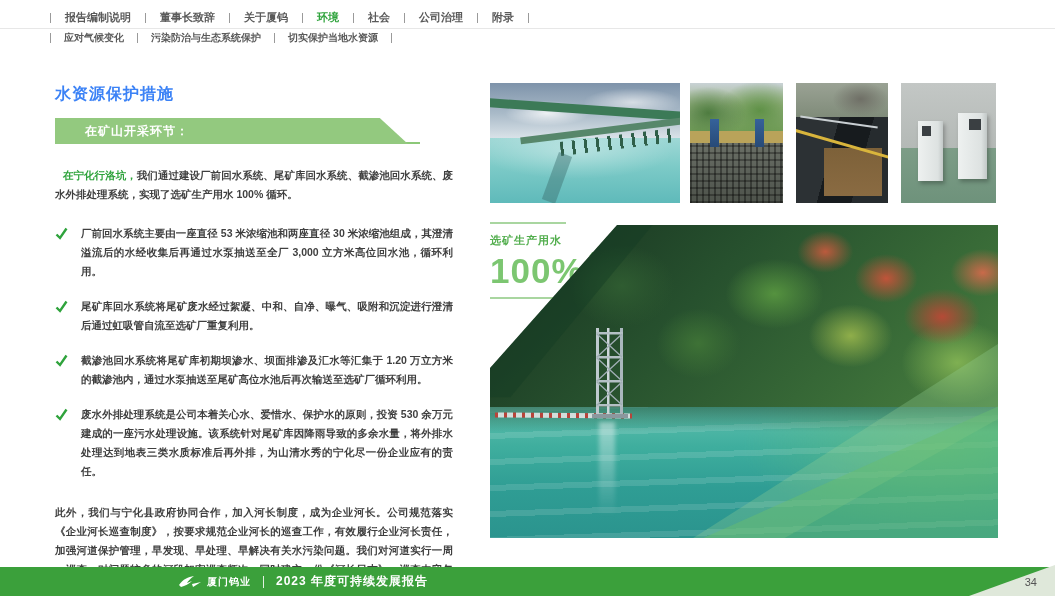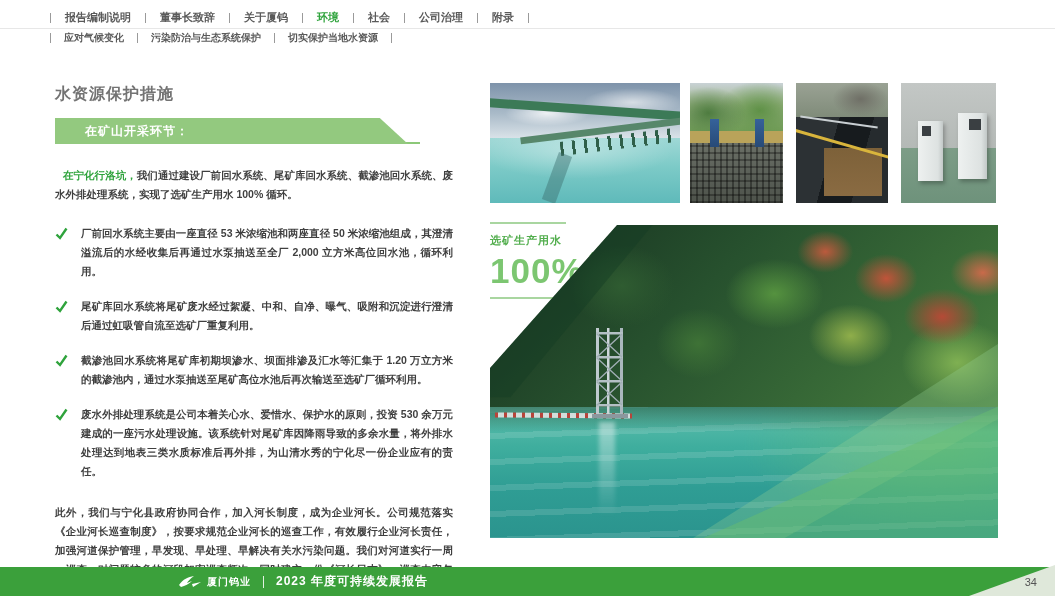--- a/index.html
+++ b/index.html
@@ -11,21 +11,21 @@
   .nav1 { position:absolute; left:50px; top:10px; display:flex; align-items:center; }
   .nav2 { position:absolute; left:50px; top:31px; display:flex; align-items:center; }
   .nav-item { font-size:11px; font-weight:bold; color:#5a5a5a; padding:0 14px; cursor:pointer; white-space:nowrap; }
   .nav2 .nav-item { font-size:10px; padding:0 13px; }
   .nav-item.active { color:#2fa33c; }
   .nav-sep { width:0; height:10px; border-left:1px solid #9a9a9a; }
   .nav-rule { position:absolute; left:0; top:28px; width:1055px; height:1px; background:#e7e7e7; }
 
   
   .left-col { position:absolute; left:55px; top:84px; width:398px; }
-  .page-title { font-size:16px; font-weight:bold; color:#737373; letter-spacing:1px; }
+  .page-title { font-size:16px; font-weight:bold; color:#3b82f6; letter-spacing:1px; }
   .tab-wrap { position:relative; margin-top:13px; height:32px; }
   .tab-rule { position:absolute; left:0; top:24px; width:365px; height:2px; background:#8cc878; }
   .section-tab { position:absolute; left:0; top:0; width:353px; height:26px; background:#93c97f;
                  clip-path:polygon(0 0, 92% 0, 100% 100%, 0 100%);
                  display:flex; align-items:center; padding-left:30px;
                  color:#ffffff; font-size:12px; font-weight:bold; letter-spacing:1px; }
   .body-text { font-size:10.5px; font-weight:bold; color:#3f3f3f; line-height:19px; text-align:justify; }
   .intro { margin-top:16px; }
   .intro .hl { color:#2fa33c;margin-left:8px; }
   .bullets { margin-top:20px; display:flex; flex-direction:column; gap:16px; }
@@ -199,21 +199,21 @@
 
     <p class="body-text intro"><span class="hl">在宁化行洛坑，</span><span>我们通过建设厂前回水系统、尾矿库回水系统、截渗池回水系统、废水外排处理系统，实现了选矿生产用水 100% 循环。</span></p>
 
     <div class="bullets">
       <div class="bullet">
         <span class="check">
           <svg width="13" height="13" viewBox="0 0 13 13">
               <path d="M1.5 7.5 L5 11 L11.5 1.5" fill="none" stroke="#2fa33c" stroke-width="2.4"></path>
             </svg>
         </span>
-        <span class="body-text">厂前回水系统主要由一座直径 53 米浓缩池和两座直径 50 米浓缩池组成，其澄清溢流后的水经收集后再通过水泵抽送至全厂 2,000 立方米高位回水池，循环利用。</span>
+        <span class="body-text">厂前回水系统主要由一座直径 53 米浓缩池和两座直径 30 米浓缩池组成，其澄清溢流后的水经收集后再通过水泵抽送至全厂 3,000 立方米高位回水池，循环利用。</span>
       </div>
       <div class="bullet">
         <span class="check">
           <svg width="13" height="13" viewBox="0 0 13 13">
               <path d="M1.5 7.5 L5 11 L11.5 1.5" fill="none" stroke="#2fa33c" stroke-width="2.4"></path>
             </svg>
         </span>
         <span class="body-text">尾矿库回水系统将尾矿废水经过絮凝、中和、自净、曝气、吸附和沉淀进行澄清后通过虹吸管自流至选矿厂重复利用。</span>
       </div>
       <div class="bullet">

